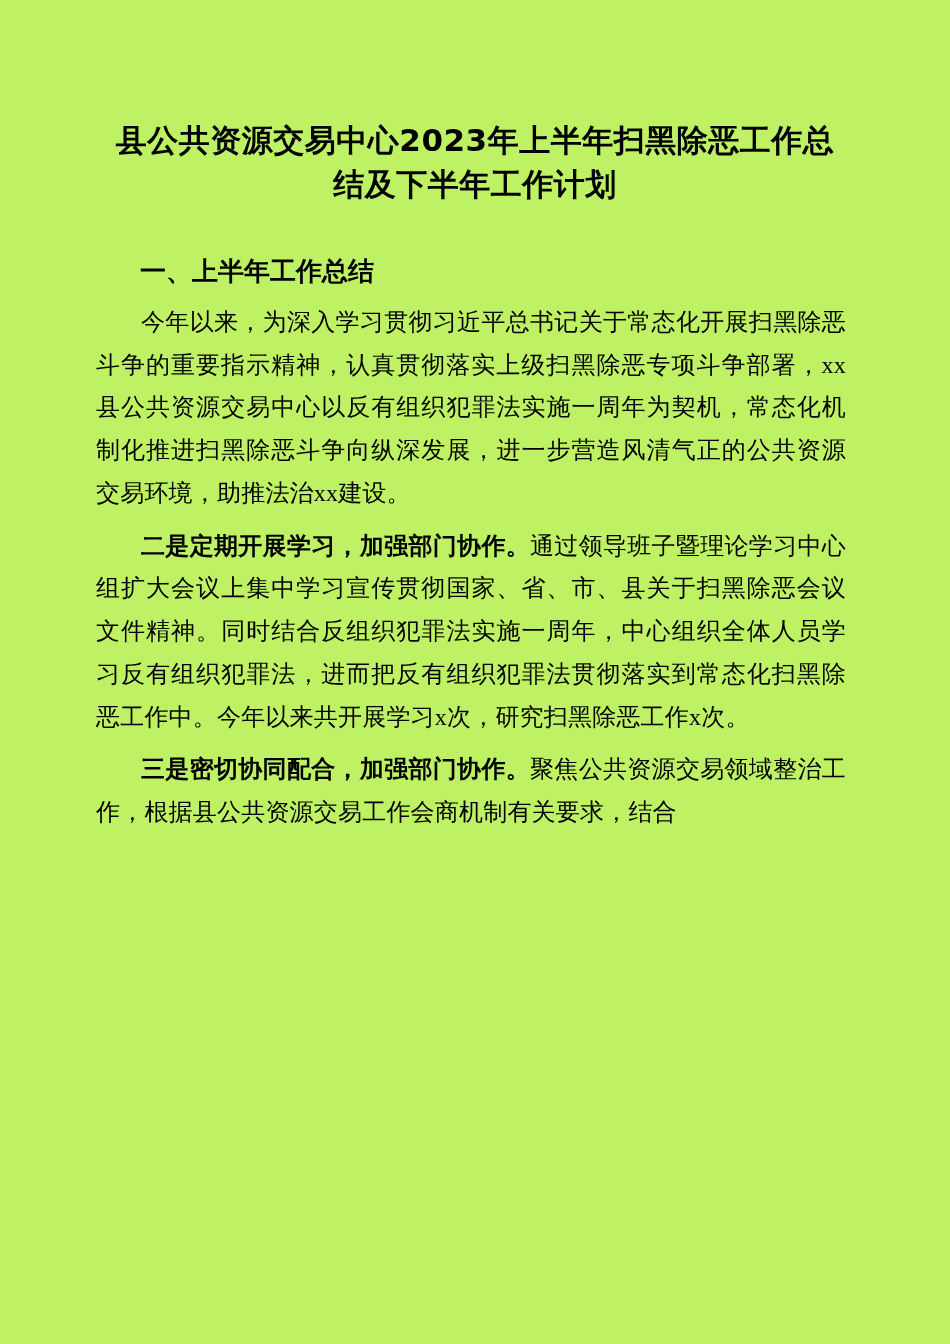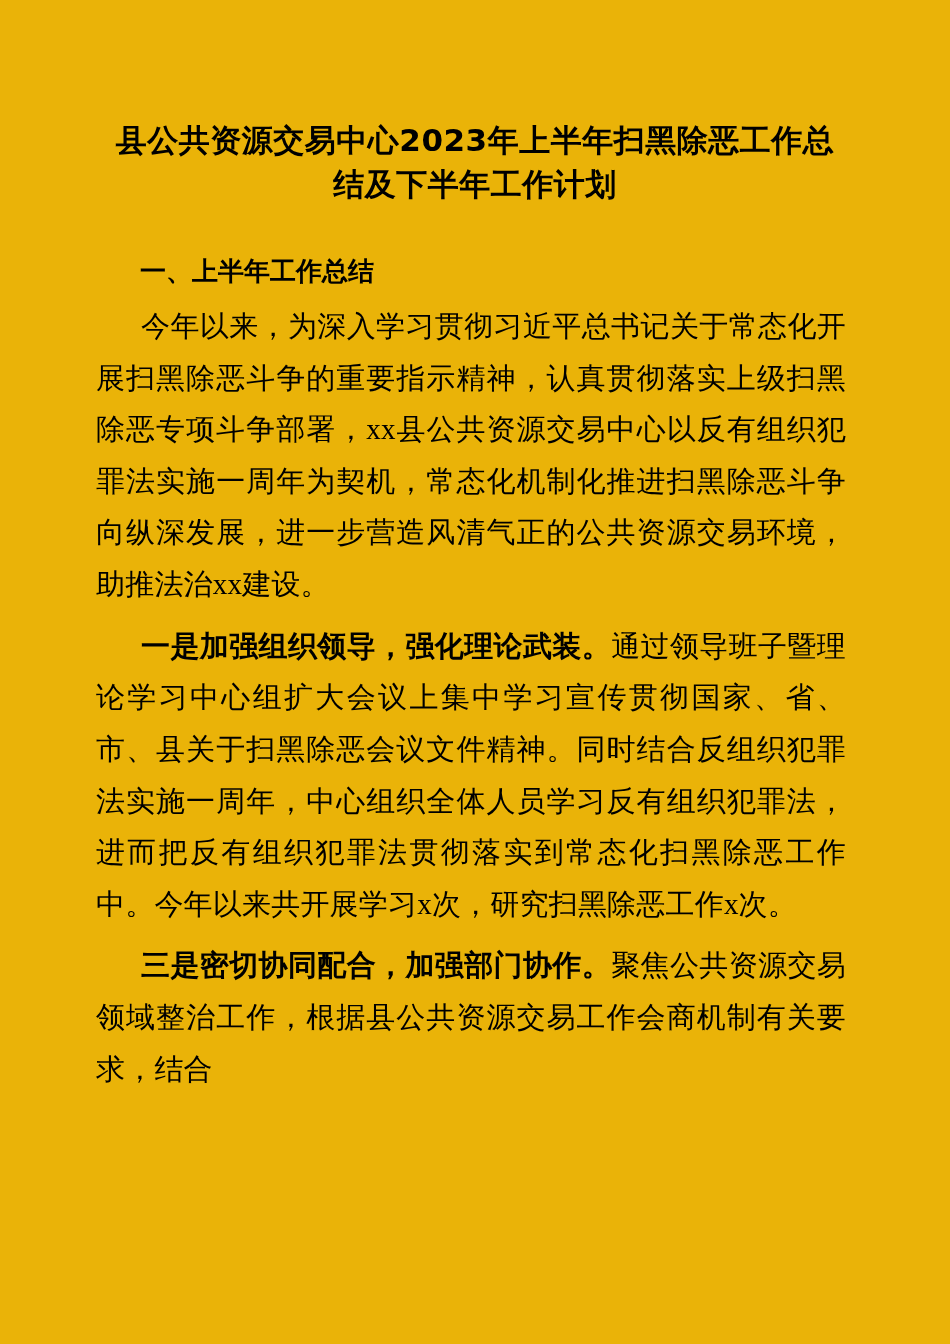--- a/index.html
+++ b/index.html
@@ -12,42 +12,42 @@
     height: 1344px;
     font-family: "Liberation Serif", "DejaVu Serif", serif;
     color: #000000;
     overflow: hidden;
   }
   .page {
     box-sizing: border-box;
     width: 950px;
     height: 1344px;
     padding: 118px 96px 40px 96px;
-    background: #eab308;
+    background: #bef264;
   }
   .doc-title {
     font-family: "DejaVu Sans", "Liberation Sans", sans-serif;
     font-weight: bold;
     font-size: 31px;
     line-height: 1.42;
     text-align: center;
     letter-spacing: 0.5px;
     margin: 0 0 46px 0;
     padding: 0 6px;
   }
   .section-heading {
     font-family: "DejaVu Sans", "Liberation Sans", sans-serif;
     font-weight: bold;
     font-size: 26px;
     line-height: 1.5;
     margin: 0 0 10px 0;
     text-indent: 44px;
   }
   p.body-text {
-    font-size: 29px;
+    font-size: 24px;
     line-height: 1.78;
     margin: 0 8px 10px 0;
     text-indent: 45px;
     text-align: justify;
     text-justify: inter-ideograph;
     letter-spacing: 0.2px;
   }
   p.body-text .lead {
     font-family: "DejaVu Sans", "Liberation Sans", sans-serif;
     font-weight: bold;
@@ -67,21 +67,21 @@
   <div class="clip">
 
     <h2 class="section-heading">一、上半年工作总结</h2>
 
     <p class="body-text">
       <span class="lead"></span><span>今年以来，为深入学习贯彻习近平总书记关于常态化开展扫黑除恶斗争的重要指示精神，认真贯彻落实上级扫黑除恶专项斗争部署，xx县公共资源交易中心以反有组织犯罪法实施一周年为契机，常态化机制化推进扫黑除恶斗争向纵深发展，进一步营造风清气正的公共资源交易环境，助推法治xx建设。</span>
     </p>
 
 
     <p class="body-text">
-      <span class="lead">一是加强组织领导，强化理论武装。</span><span>通过领导班子暨理论学习中心组扩大会议上集中学习宣传贯彻国家、省、市、县关于扫黑除恶会议文件精神。同时结合反组织犯罪法实施一周年，中心组织全体人员学习反有组织犯罪法，进而把反有组织犯罪法贯彻落实到常态化扫黑除恶工作中。今年以来共开展学习x次，研究扫黑除恶工作x次。</span>
+      <span class="lead">二是定期开展学习，加强部门协作。</span><span>通过领导班子暨理论学习中心组扩大会议上集中学习宣传贯彻国家、省、市、县关于扫黑除恶会议文件精神。同时结合反组织犯罪法实施一周年，中心组织全体人员学习反有组织犯罪法，进而把反有组织犯罪法贯彻落实到常态化扫黑除恶工作中。今年以来共开展学习x次，研究扫黑除恶工作x次。</span>
     </p>
 
     <p class="body-text">
       <span class="lead">三是密切协同配合，加强部门协作。</span><span>聚焦公共资源交易领域整治工作，根据县公共资源交易工作会商机制有关要求，结合</span>
     </p>
 
   </div>
 </div>
 
 </body></html>

